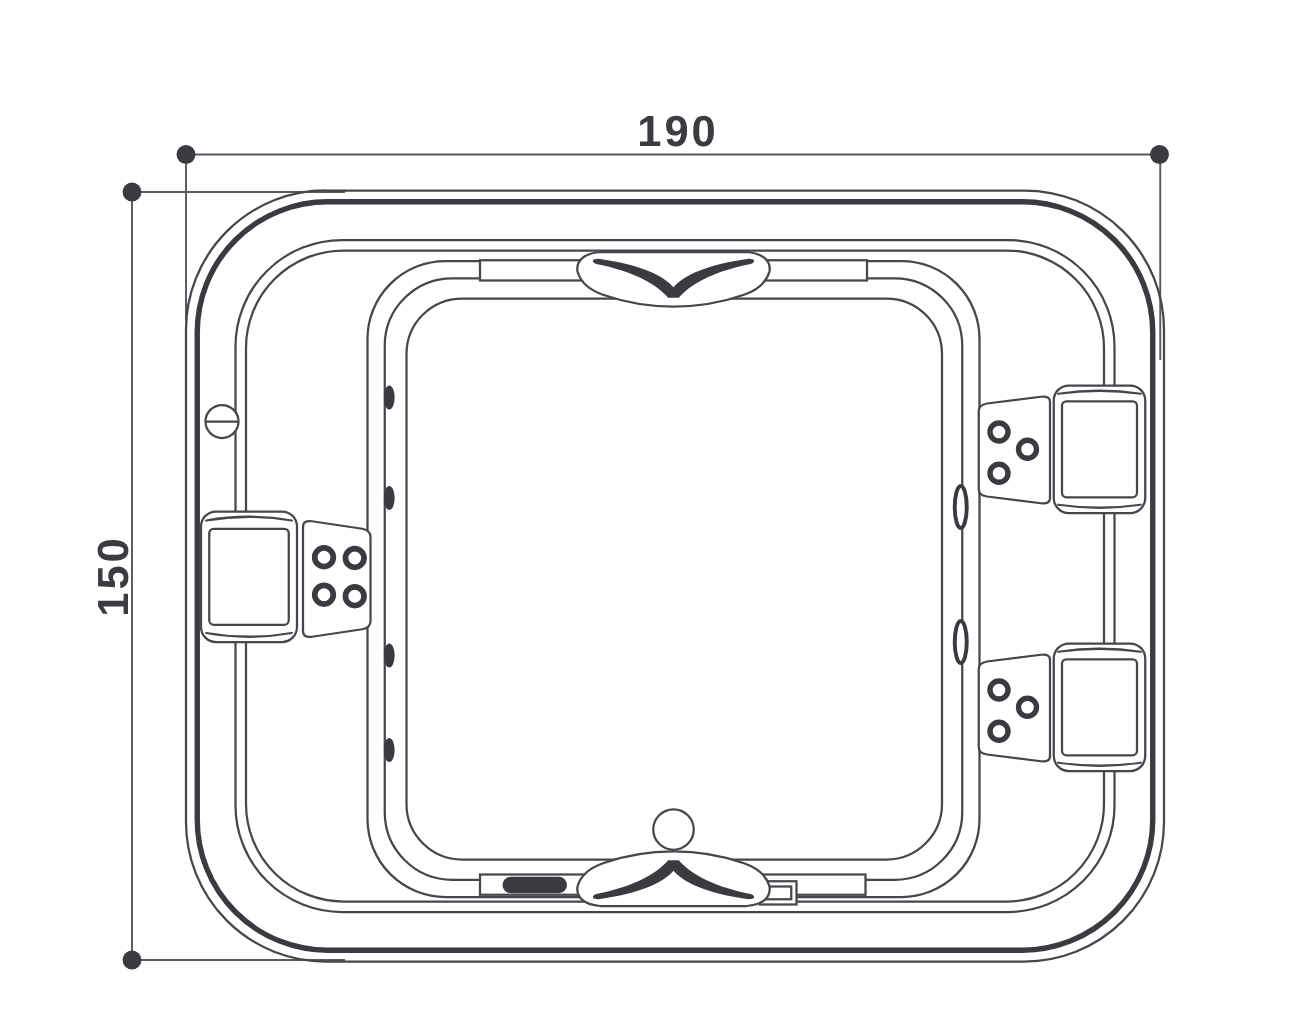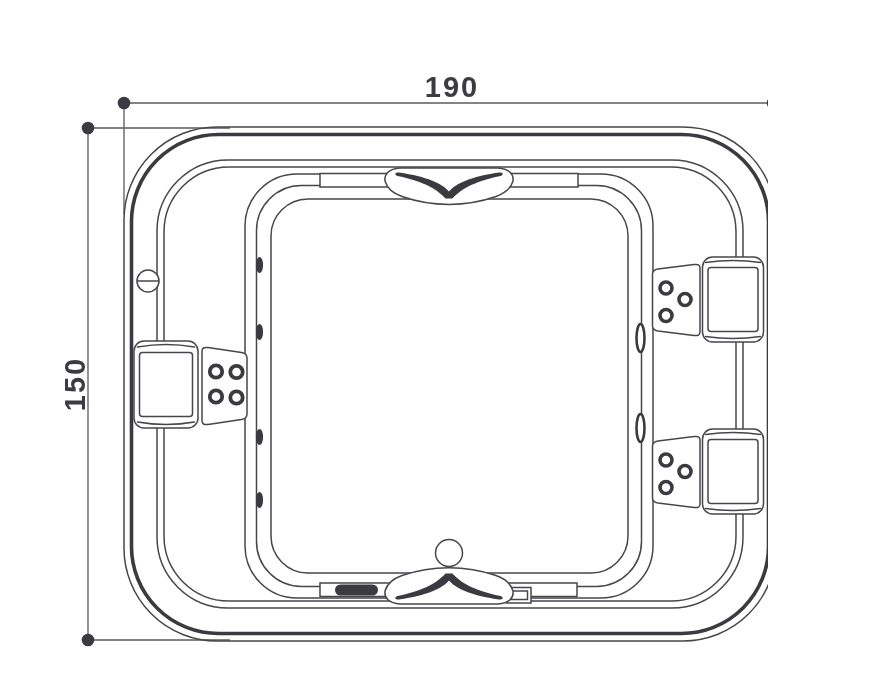--- a/index.html
+++ b/index.html
@@ -3,21 +3,21 @@
 <meta charset="utf-8">
 <style>
   :root{
     --background:#ffffff;
     --line:#46464c;
     --line_heavy:#3a3a40;
     --dim:#5a5a60;
     --text:#3b3b41;
   }
   html,body{margin:0;padding:0;background:var(--background);}
-  .stage{position:relative;width:768px;height:683px;background:var(--background);overflow:hidden;}
+  .stage{position:relative;width:870px;height:683px;background:var(--background);overflow:hidden;}
   svg{display:block;}
   .ln{stroke:var(--line);fill:none;stroke-width:1.5px;stroke-linecap:round;}
   .wfill{fill:#ffffff;}
   .heavy{stroke:var(--line_heavy);fill:none;}
   .darkfill{fill:var(--line_heavy);stroke:none;}
   .donut{fill:#ffffff;stroke:var(--line_heavy);}
   .dim{stroke:var(--dim);stroke-width:1.3px;fill:none;}
   .dot{fill:var(--line_heavy);stroke:none;}
   .dimtext{fill:var(--text);font:700 29px "Liberation Sans", sans-serif;letter-spacing:2px;}
 </style>

